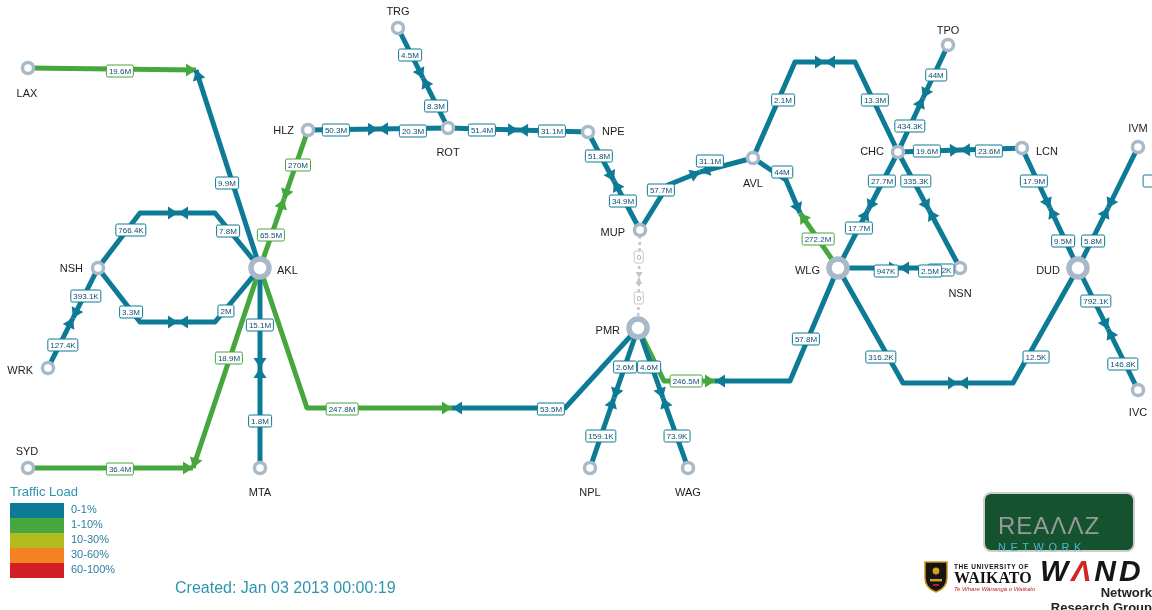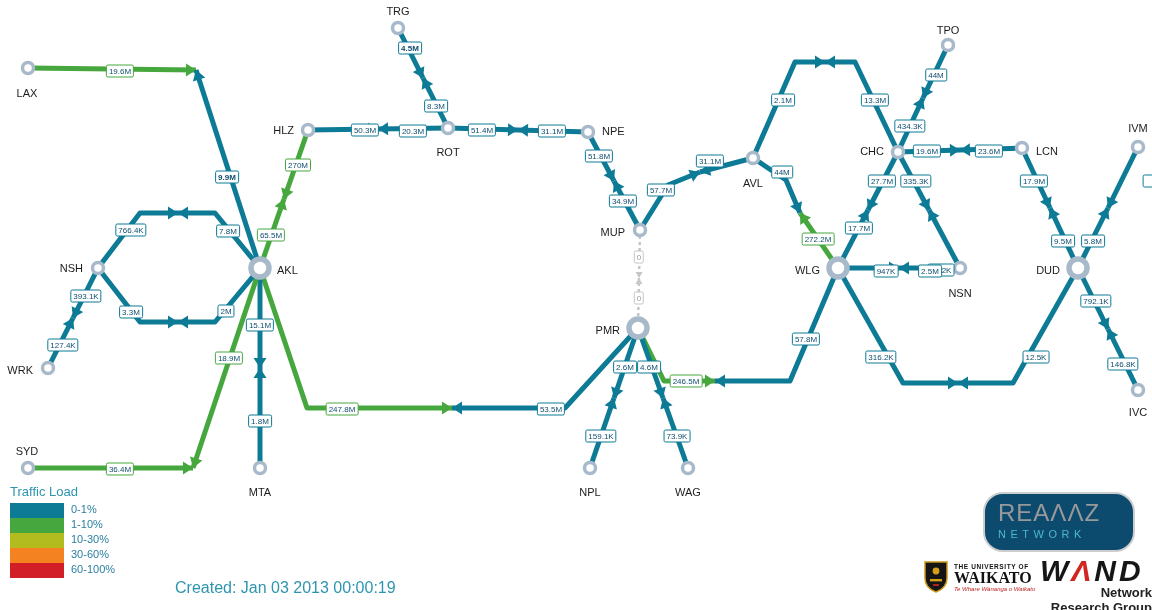--- a/index.html
+++ b/index.html
@@ -11,21 +11,21 @@
   .link-label{position:absolute;transform:translate(-50%,-50%);background:#fff;border:1px solid #0d7a96;
       border-radius:2px;font-size:8px;line-height:9px;padding:1px 2px;color:#0f4d6e;white-space:nowrap;
       pointer-events:auto;}
   #legend{position:absolute;left:10px;top:484px;z-index:3;}
   .legend-title{font-size:13px;color:#2e95b0;margin-bottom:4px;}
   .legend-row{display:flex;align-items:flex-start;}
   .legend-swatch{width:54px;height:15px;}
   .legend-label{font-size:11px;color:#2a7fa0;margin-left:7px;}
   #created{position:absolute;left:175px;top:579px;font-size:16px;color:#2e95b0;z-index:3;}
   #reannz{position:absolute;left:983px;top:492px;width:152px;height:60px;border:2px solid #cdcdcd;
-      border-radius:20px;background:#0c4a6e;box-sizing:border-box;padding:7px 0 0 13px;z-index:3;}
+      border-radius:8px;background:#14532d;box-sizing:border-box;padding:20px 0 0 13px;z-index:3;}
   .reannz-main{font-size:24px;color:#98999b;letter-spacing:1px;line-height:24px;}
   .reannz-sub{font-size:11px;color:#4cb7cf;letter-spacing:4.5px;margin-top:3px;}
   #waikato{position:absolute;left:924px;top:561px;display:flex;gap:6px;align-items:center;z-index:3;}
   .wk-text{display:flex;flex-direction:column;}
   .wk1{font-size:6.5px;font-weight:bold;color:#111;letter-spacing:0.6px;}
   .wk2{font-size:16px;font-family:"Liberation Serif",serif;font-weight:bold;color:#111;line-height:16px;}
   .wk3{font-size:6px;color:#c02020;font-style:italic;}
   #wand{position:absolute;left:1040px;top:558px;z-index:3;}
   .wand-main{font-size:30px;font-weight:bold;font-style:italic;color:#161616;letter-spacing:3px;line-height:26px;}
   .wand-a{color:#d2251f;}
@@ -190,24 +190,24 @@
       <text x="260" y="493" text-anchor="middle" fill="#1c1c1c">MTA</text>
       <circle cx="590" cy="468" r="5.5" fill="#fff" stroke="#a8bac9" stroke-width="3.5"></circle>
       <text x="590" y="493" text-anchor="middle" fill="#1c1c1c">NPL</text>
       <circle cx="688" cy="468" r="5.5" fill="#fff" stroke="#a8bac9" stroke-width="3.5"></circle>
       <text x="688" y="493" text-anchor="middle" fill="#1c1c1c">WAG</text>
       <circle cx="1138" cy="390" r="5.5" fill="#fff" stroke="#a8bac9" stroke-width="3.5"></circle>
       <text x="1138" y="413" text-anchor="middle" fill="#1c1c1c">IVC</text>
     </svg>
   <div id="label-layer">
       <div class="link-label" style="left: 120px; top: 71px; border-color: rgb(70, 167, 62); color: rgb(15, 77, 110);">19.6M</div>
-      <div class="link-label" style="left: 227px; top: 177px; border-color: rgb(13, 122, 150); color: rgb(15, 77, 110); font-weight: bold;">9.9M</div>
-      <div class="link-label" style="left: 410px; top: 48px; border-color: rgb(13, 122, 150); color: rgb(15, 77, 110); font-weight: bold;">4.5M</div>
+      <div class="link-label" style="left: 227px; top: 183px; border-color: rgb(13, 122, 150); color: rgb(15, 77, 110);">9.9M</div>
+      <div class="link-label" style="left: 410px; top: 55px; border-color: rgb(13, 122, 150); color: rgb(15, 77, 110);">4.5M</div>
       <div class="link-label" style="left: 436px; top: 106px; border-color: rgb(13, 122, 150); color: rgb(15, 77, 110);">8.3M</div>
-      <div class="link-label" style="left: 336px; top: 130px; border-color: rgb(13, 122, 150); color: rgb(15, 77, 110); margin-left: 29px;">50.3M</div>
+      <div class="link-label" style="left: 336px; top: 130px; border-color: rgb(13, 122, 150); color: rgb(15, 77, 110);">50.3M</div>
       <div class="link-label" style="left: 413px; top: 131px; border-color: rgb(13, 122, 150); color: rgb(15, 77, 110);">20.3M</div>
       <div class="link-label" style="left: 482px; top: 130px; border-color: rgb(13, 122, 150); color: rgb(15, 77, 110);">51.4M</div>
       <div class="link-label" style="left: 552px; top: 131px; border-color: rgb(13, 122, 150); color: rgb(15, 77, 110);">31.1M</div>
       <div class="link-label" style="left: 298px; top: 165px; border-color: rgb(70, 167, 62); color: rgb(15, 77, 110);">270M</div>
       <div class="link-label" style="left: 271px; top: 235px; border-color: rgb(70, 167, 62); color: rgb(15, 77, 110);">65.5M</div>
       <div class="link-label" style="left: 599px; top: 156px; border-color: rgb(13, 122, 150); color: rgb(15, 77, 110);">51.8M</div>
       <div class="link-label" style="left: 623px; top: 201px; border-color: rgb(13, 122, 150); color: rgb(15, 77, 110);">34.9M</div>
       <div class="link-label" style="left: 710px; top: 161px; border-color: rgb(13, 122, 150); color: rgb(15, 77, 110);">31.1M</div>
       <div class="link-label" style="left: 661px; top: 190px; border-color: rgb(13, 122, 150); color: rgb(15, 77, 110);">57.7M</div>
       <div class="link-label" style="left: 783px; top: 100px; border-color: rgb(13, 122, 150); color: rgb(15, 77, 110);">2.1M</div>

